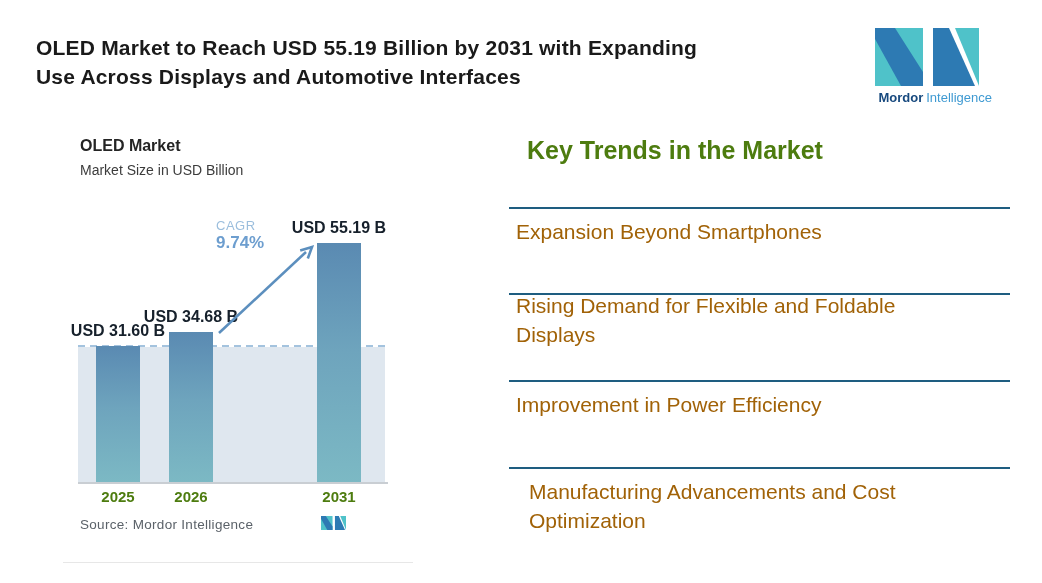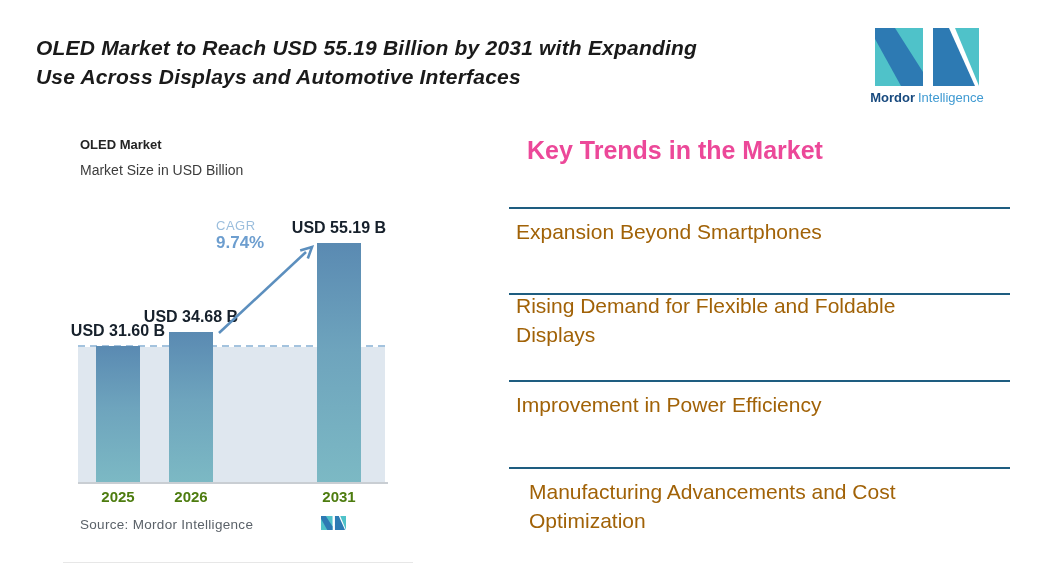--- a/index.html
+++ b/index.html
@@ -2,31 +2,31 @@
 <html><head>
 <meta charset="utf-8">
 <style>
   * { margin:0; padding:0; box-sizing:border-box; }
   html,body { background:#ffffff; }
   body { font-family:"Liberation Sans", sans-serif; }
   .page { position:relative; width:1042px; height:583px; background:#fff; overflow:hidden; }
 
   
   .main-title { position:absolute; left:36px; top:33px; width:830px;
-    font-size:21px; font-weight:bold; color:#1a1a1a; line-height:29px; letter-spacing:.2px;font-style:italic; }
+    font-size:21px; font-weight:bold; color:#1a1a1a; line-height:29px; letter-spacing:.2px; }
   .main-title span { display:block; }
 
-  .brand { position:absolute; left:862px; top:28px; width:130px; text-align:center; }
+  .brand { position:absolute; left:862px; top:28px; width:130px; text-align:right; }
   .brand .mark { display:block; margin:0 auto; }
   .brand-text { margin-top:4px; font-size:13px; white-space:nowrap; }
   .brand-text .b { font-weight:bold; color:#17497e; }
   .brand-text .l { color:#3f9ad2; margin-left:3px; }
 
   
-  .chart-title { position:absolute; left:80px; top:137px; font-size:13px; font-weight:bold; color:#242424; }
+  .chart-title { position:absolute; left:80px; top:137px; font-size:16px; font-weight:bold; color:#242424; }
   .chart-subtitle { position:absolute; left:80px; top:162px; font-size:14px; color:#3c3c3c; }
 
   .plot { position:absolute; left:78px; top:200px; width:307px; height:283px; }
   .area-fill { position:absolute; left:0; bottom:0; width:100%; height:137px; background:#dfe7ef; }
   .dash-line { position:absolute; left:0; width:100%; height:2px; bottom:135px;
     background:repeating-linear-gradient(90deg,#a4c3de 0 7px, transparent 7px 12px); }
 
   .bar-group { position:absolute; bottom:0; width:44px; }
   .bar { position:absolute; bottom:0; left:0; width:100%;
     background:linear-gradient(180deg,#5a8ab2 0%, #6ea4bd 45%, #7cb9c4 100%); }
@@ -43,21 +43,21 @@
   .x-axis { position:absolute; left:78px; top:482px; width:310px; height:2px; background:#c9ced3; }
   .x-label { position:absolute; top:488px; transform:translateX(-50%);
     font-size:15px; font-weight:bold; color:#4d7c0f; }
   .xl1 { left:118px; } .xl2 { left:191px; } .xl3 { left:339px; }
 
   .source { position:absolute; left:80px; top:517px; font-size:13.5px; color:#5b6269; letter-spacing:.3px; }
   .source-logo { position:absolute; left:321px; top:516px; }
   .card-divider { position:absolute; left:63px; top:562px; width:350px; height:1px; background:#e7e7e7; }
 
   
-  .trends-heading { position:absolute; left:527px; top:136px; font-size:25px; font-weight:bold; color:#ec4899; }
+  .trends-heading { position:absolute; left:527px; top:136px; font-size:25px; font-weight:bold; color:#4d7c0f; }
   .trend-rule { position:absolute; left:509px; width:501px; height:2px; background:#1e5d80; }
   .r1 { top:207px; } .r2 { top:293px; } .r3 { top:380px; } .r4 { top:467px; }
   .trend-label { position:absolute; left:516px; width:462px;
     font-size:21px; color:#a16207; line-height:29px; }
   .t1 { top:217px; } .t2 { top:291px; } .t3 { top:390px; } .t4 { top:477px;margin-left:13px; }
 </style>
 </head>
 <body>
 
 <div class="page">

